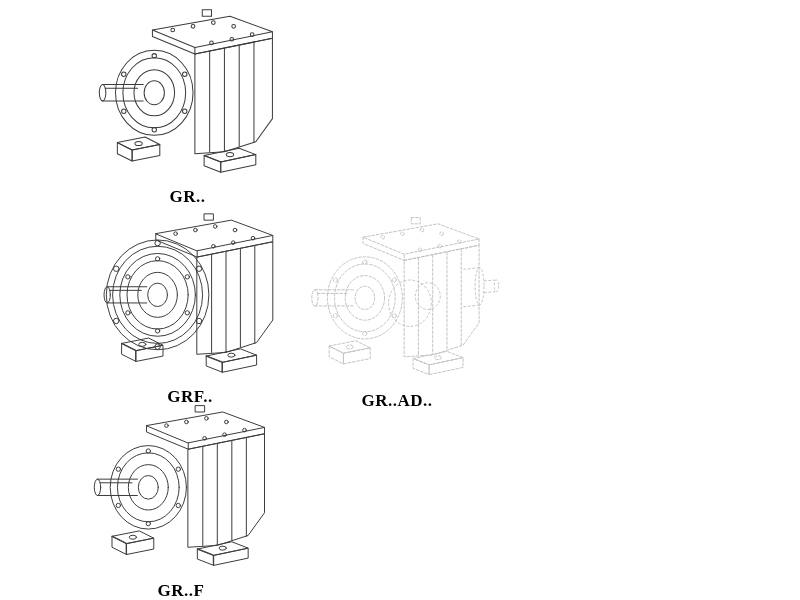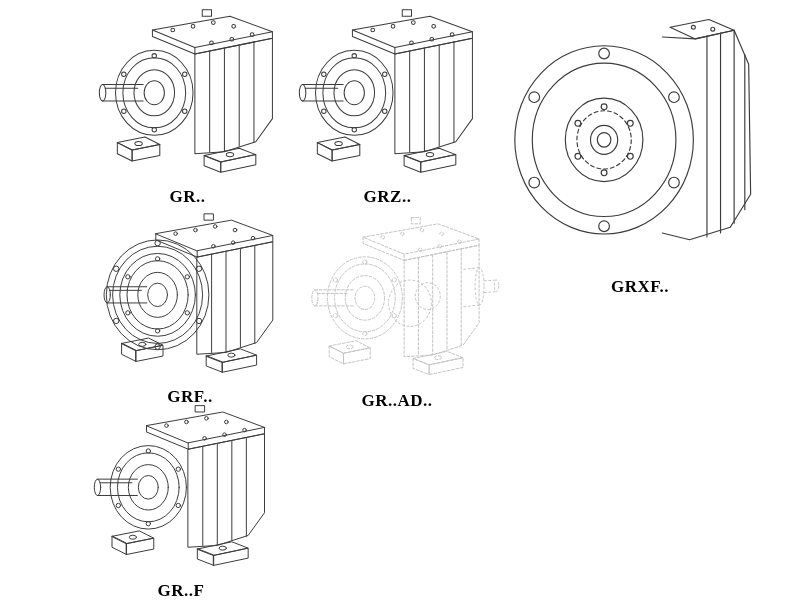--- a/index.html
+++ b/index.html
@@ -212,33 +212,21 @@
     </defs>
   </svg>
 
   <figure class="cell" style="left:95px; top:6px; width:185px; height:202px;">
     <svg class="art" viewBox="0 0 200 195" width="185" height="180">
         <use href="#gb-foot" class="ink"></use>
       </svg>
     <figcaption>GR..</figcaption>
   </figure>
 
-  <figure class="cell" style="left:295px; top:6px; width:185px; height:202px;">
-    <svg class="art" viewBox="0 0 200 195" width="185" height="180">
-        <use href="#gb-foot" class="ink"></use>
-      </svg>
-    <figcaption>GRZ..</figcaption>
-  </figure>
-
-  <figure class="cell" style="left:505px; top:4px; width:270px; height:294px;">
-    <svg class="art" viewBox="0 0 270 270" width="262" height="262">
-        <use href="#gb-grxf" class="ink"></use>
-      </svg>
-    <figcaption>GRXF..</figcaption>
-  </figure>
+
 
   <figure class="cell" style="left:100px; top:210px; width:180px; height:198px;">
     <svg class="art" viewBox="0 0 200 195" width="180" height="176">
         <use href="#gb-flange" class="ink"></use>
       </svg>
     <figcaption>GRF..</figcaption>
   </figure>
 
   <figure class="cell" style="left:292px; top:214px; width:210px; height:198px;">
     <svg class="art" viewBox="0 0 235 195" width="210" height="174">

